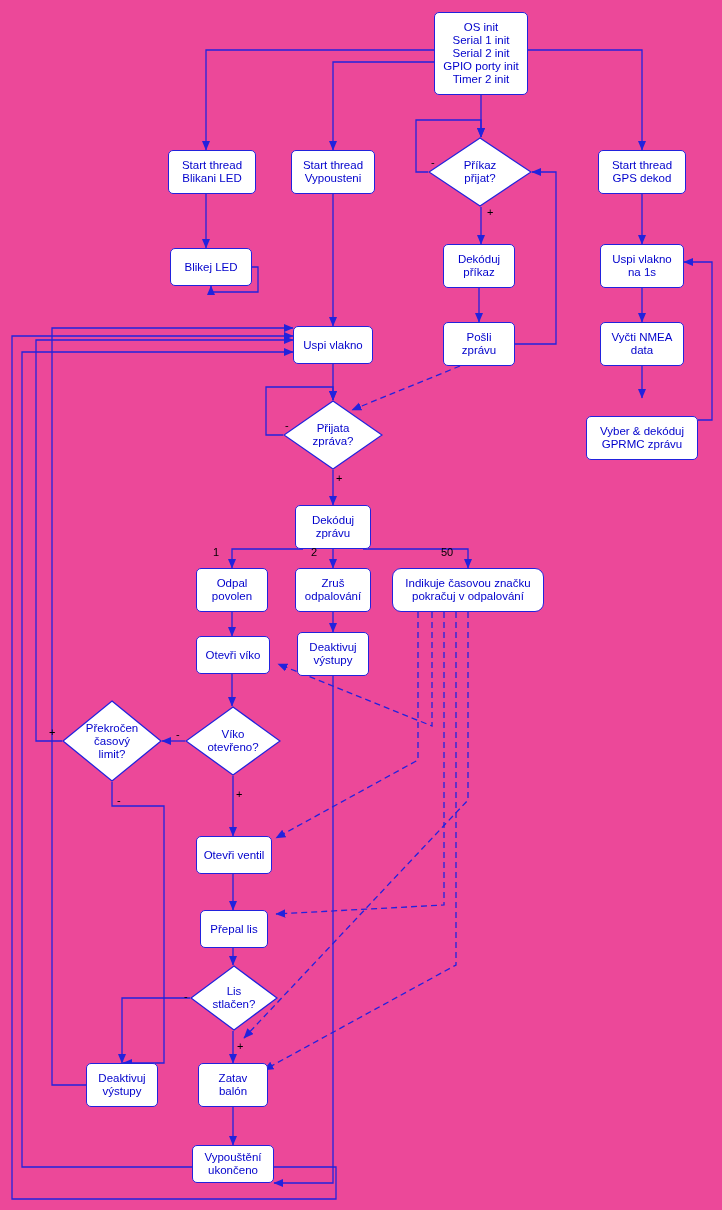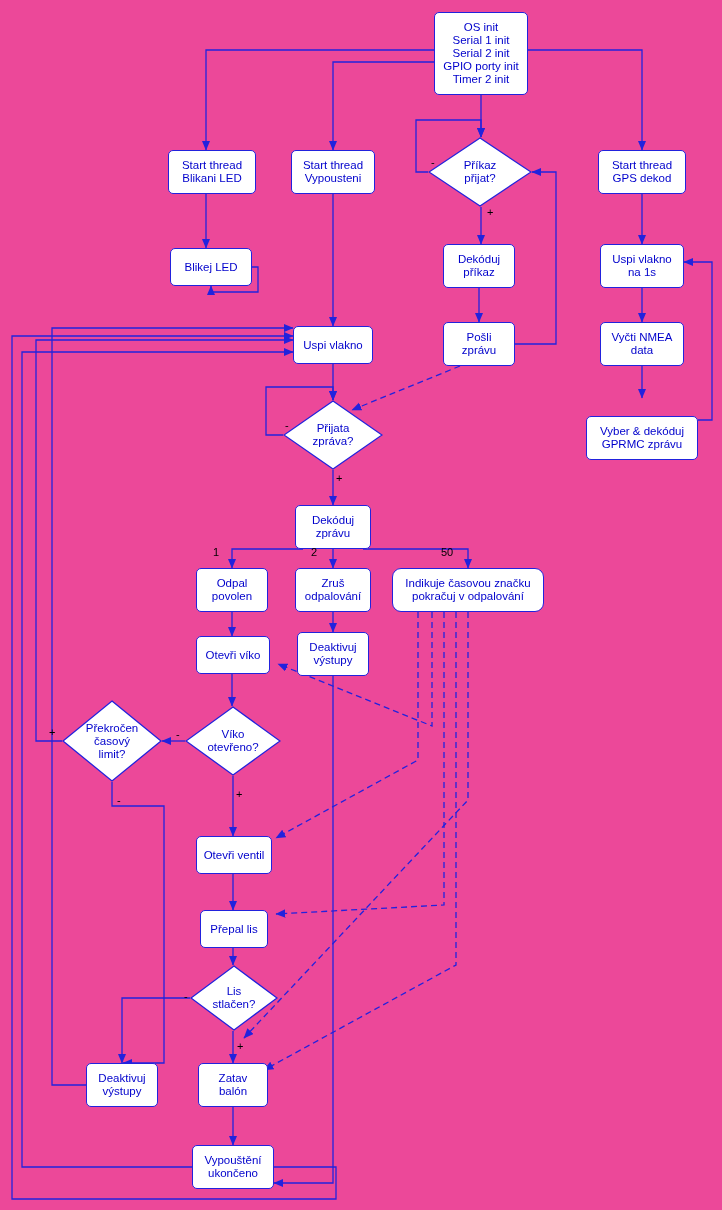--- a/index.html
+++ b/index.html
@@ -231,21 +231,21 @@
     <span class="dlabel">Lis
 stlačen?</span>
   </div>
 
   <div class="node box" style="left:86px;top:1063px;width:72px;height:44px;">Deaktivuj
 výstupy</div>
 
   <div class="node box" style="left:198px;top:1063px;width:70px;height:44px;">Zatav
 balón</div>
 
-  <div class="node box" style="left:192px;top:1145px;width:82px;height:44px;">Vypouštění
+  <div class="node box" style="left:192px;top:1145px;width:82px;height:38px;">Vypouštění
 ukončeno</div>
 
   <div class="elabel" style="left:431px;top:156px;">-</div>
   <div class="elabel" style="left:487px;top:206px;">+</div>
   <div class="elabel" style="left:285px;top:419px;">-</div>
   <div class="elabel" style="left:336px;top:472px;">+</div>
   <div class="elabel" style="left:213px;top:546px;">1</div>
   <div class="elabel" style="left:311px;top:546px;">2</div>
   <div class="elabel" style="left:441px;top:546px;">50</div>
   <div class="elabel" style="left:176px;top:728px;">-</div>

